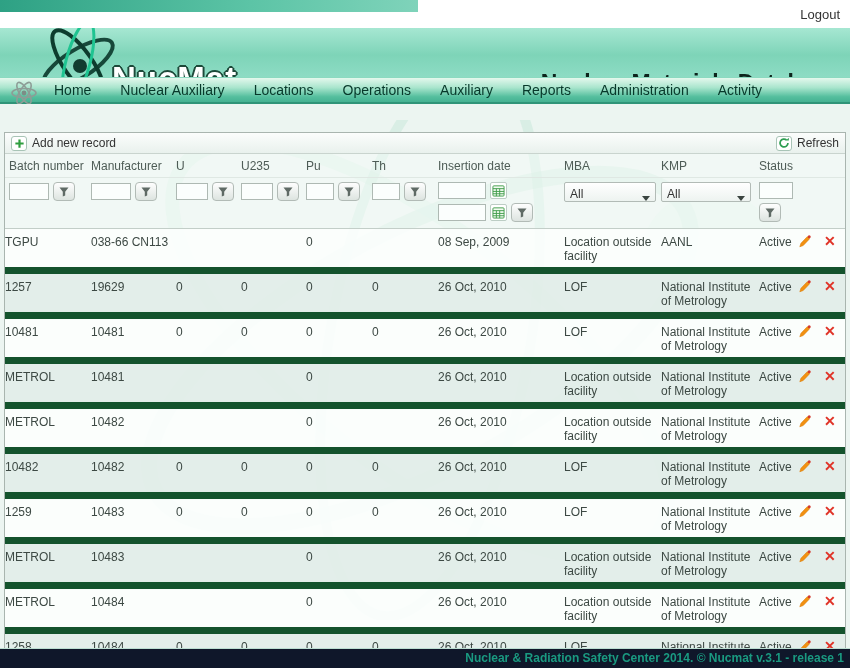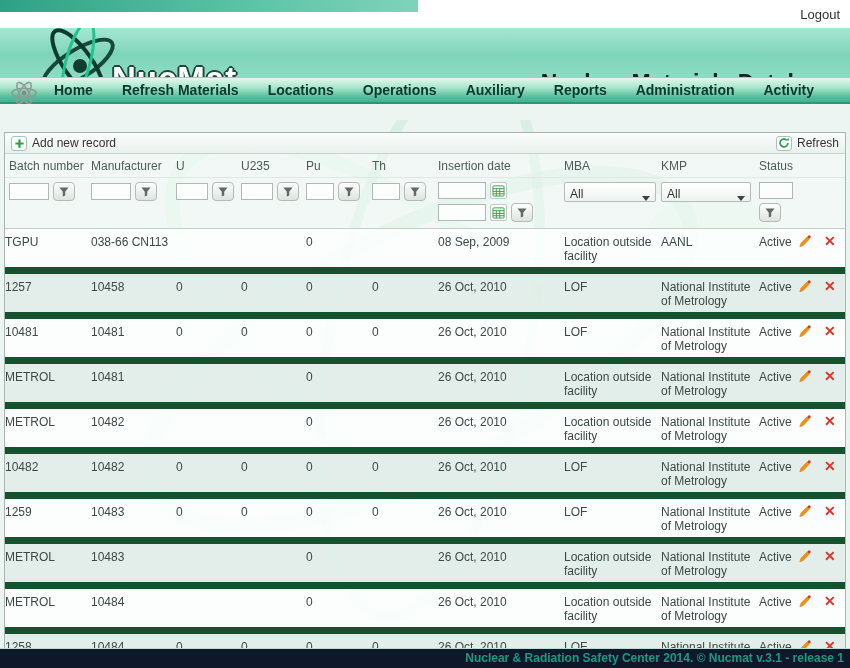--- a/index.html
+++ b/index.html
@@ -19,21 +19,21 @@
   .logo { position:absolute; left:112px; top:32px; font-size:33px; font-weight:bold; color:#fff; letter-spacing:1px;
     text-shadow:-2px 0 0 #1d4a3a, 2px 0 0 #1d4a3a, 0 -2px 0 #1d4a3a, 0 2px 0 #1d4a3a,
                 -1px -1px 0 #1d4a3a, 1px 1px 0 #1d4a3a, 1px -1px 0 #1d4a3a, -1px 1px 0 #1d4a3a; }
   .banner-title { position:absolute; right:10px; top:42px; font-size:23px; font-weight:bold; color:#0d241c; }
   .logo-atom { position:absolute; left:28px; top:0px; }
   
   .navbar { position:absolute; top:77px; left:0; right:0; height:27px;
     background:linear-gradient(180deg,#e4f8ed,#a9e5cd 40%,#55bf9e 78%,#45b292);
     border-top:1px solid #8bdac0; border-bottom:2px solid #2f9478;
     display:flex; align-items:center; gap:29px; padding-left:54px; font-size:14px; color:#07382a; }
-  .nav-item { cursor:pointer;font-weight:bold; }
+  .nav-item { cursor:pointer; }
   .nav-atom { position:absolute; left:9px; top:3px; }
   
   .content-bg { position:absolute; top:104px; left:0; right:0; height:544px; background:#ecf5f1; }
   .decor { position:absolute; pointer-events:none; }
   
   .grid { position:absolute; left:4px; top:132px; width:842px; border:1px solid #a9b5af;
     background:rgba(249,253,251,0.45); }
   
   .toolbar { height:21px; display:flex; align-items:center; padding:0 6px;
     background:linear-gradient(#fbfdfc,#e9f1ed); border-bottom:1px solid #c9d4ce; font-size:12px; color:#333; }
@@ -105,21 +105,21 @@
 </div>
 
 <div class="navbar">
   <svg class="nav-atom" width="30" height="24" viewBox="0 0 30 24">
     <ellipse cx="15" cy="12" rx="12" ry="4.5" fill="none" stroke="#8d9d96" stroke-width="1.6"></ellipse>
     <ellipse cx="15" cy="12" rx="12" ry="4.5" fill="none" stroke="#8d9d96" stroke-width="1.6" transform="rotate(60 15 12)"></ellipse>
     <ellipse cx="15" cy="12" rx="12" ry="4.5" fill="none" stroke="#8d9d96" stroke-width="1.6" transform="rotate(120 15 12)"></ellipse>
     <circle cx="15" cy="12" r="2.4" fill="#7d8d86"></circle>
   </svg>
   <div class="nav-item">Home</div>
-  <div class="nav-item">Refresh Materials</div>
+  <div class="nav-item">Nuclear Auxiliary</div>
   <div class="nav-item">Locations</div>
   <div class="nav-item">Operations</div>
   <div class="nav-item">Auxiliary</div>
   <div class="nav-item">Reports</div>
   <div class="nav-item">Administration</div>
   <div class="nav-item">Activity</div>
 </div>
 
 <div class="content-bg"></div>
 <svg class="decor" style="left:90px;top:120px;" width="700" height="500" viewBox="0 0 700 500">
@@ -291,21 +291,21 @@
             <path d="M3 13.6 L4.2 9.9 L10.4 3.4 a1.5 1.5 0 0 1 2.1 0 l0.3 0.3 a1.5 1.5 0 0 1 0 2.1 L6.6 12.3 Z" fill="#f29111" stroke="#d97b06" stroke-width="0.6"></path>
             <circle cx="13" cy="2.9" r="1.6" fill="#d23b2f"></circle>
           </svg>
         </span>
         <span class="icon-delete">✕</span>
       </div>
     </div>
 
     <div class="cols grid-row">
       <div class="cell pad-l">1257</div>
-      <div class="cell">10458</div>
+      <div class="cell">19629</div>
       <div class="cell">0</div>
       <div class="cell">0</div>
       <div class="cell">0</div>
       <div class="cell">0</div>
       <div class="cell">26 Oct, 2010</div>
       <div class="cell">LOF</div>
       <div class="cell">National Institute of Metrology</div>
       <div class="cell">Active</div>
       <div class="cell actions">
         <span class="icon-edit">

